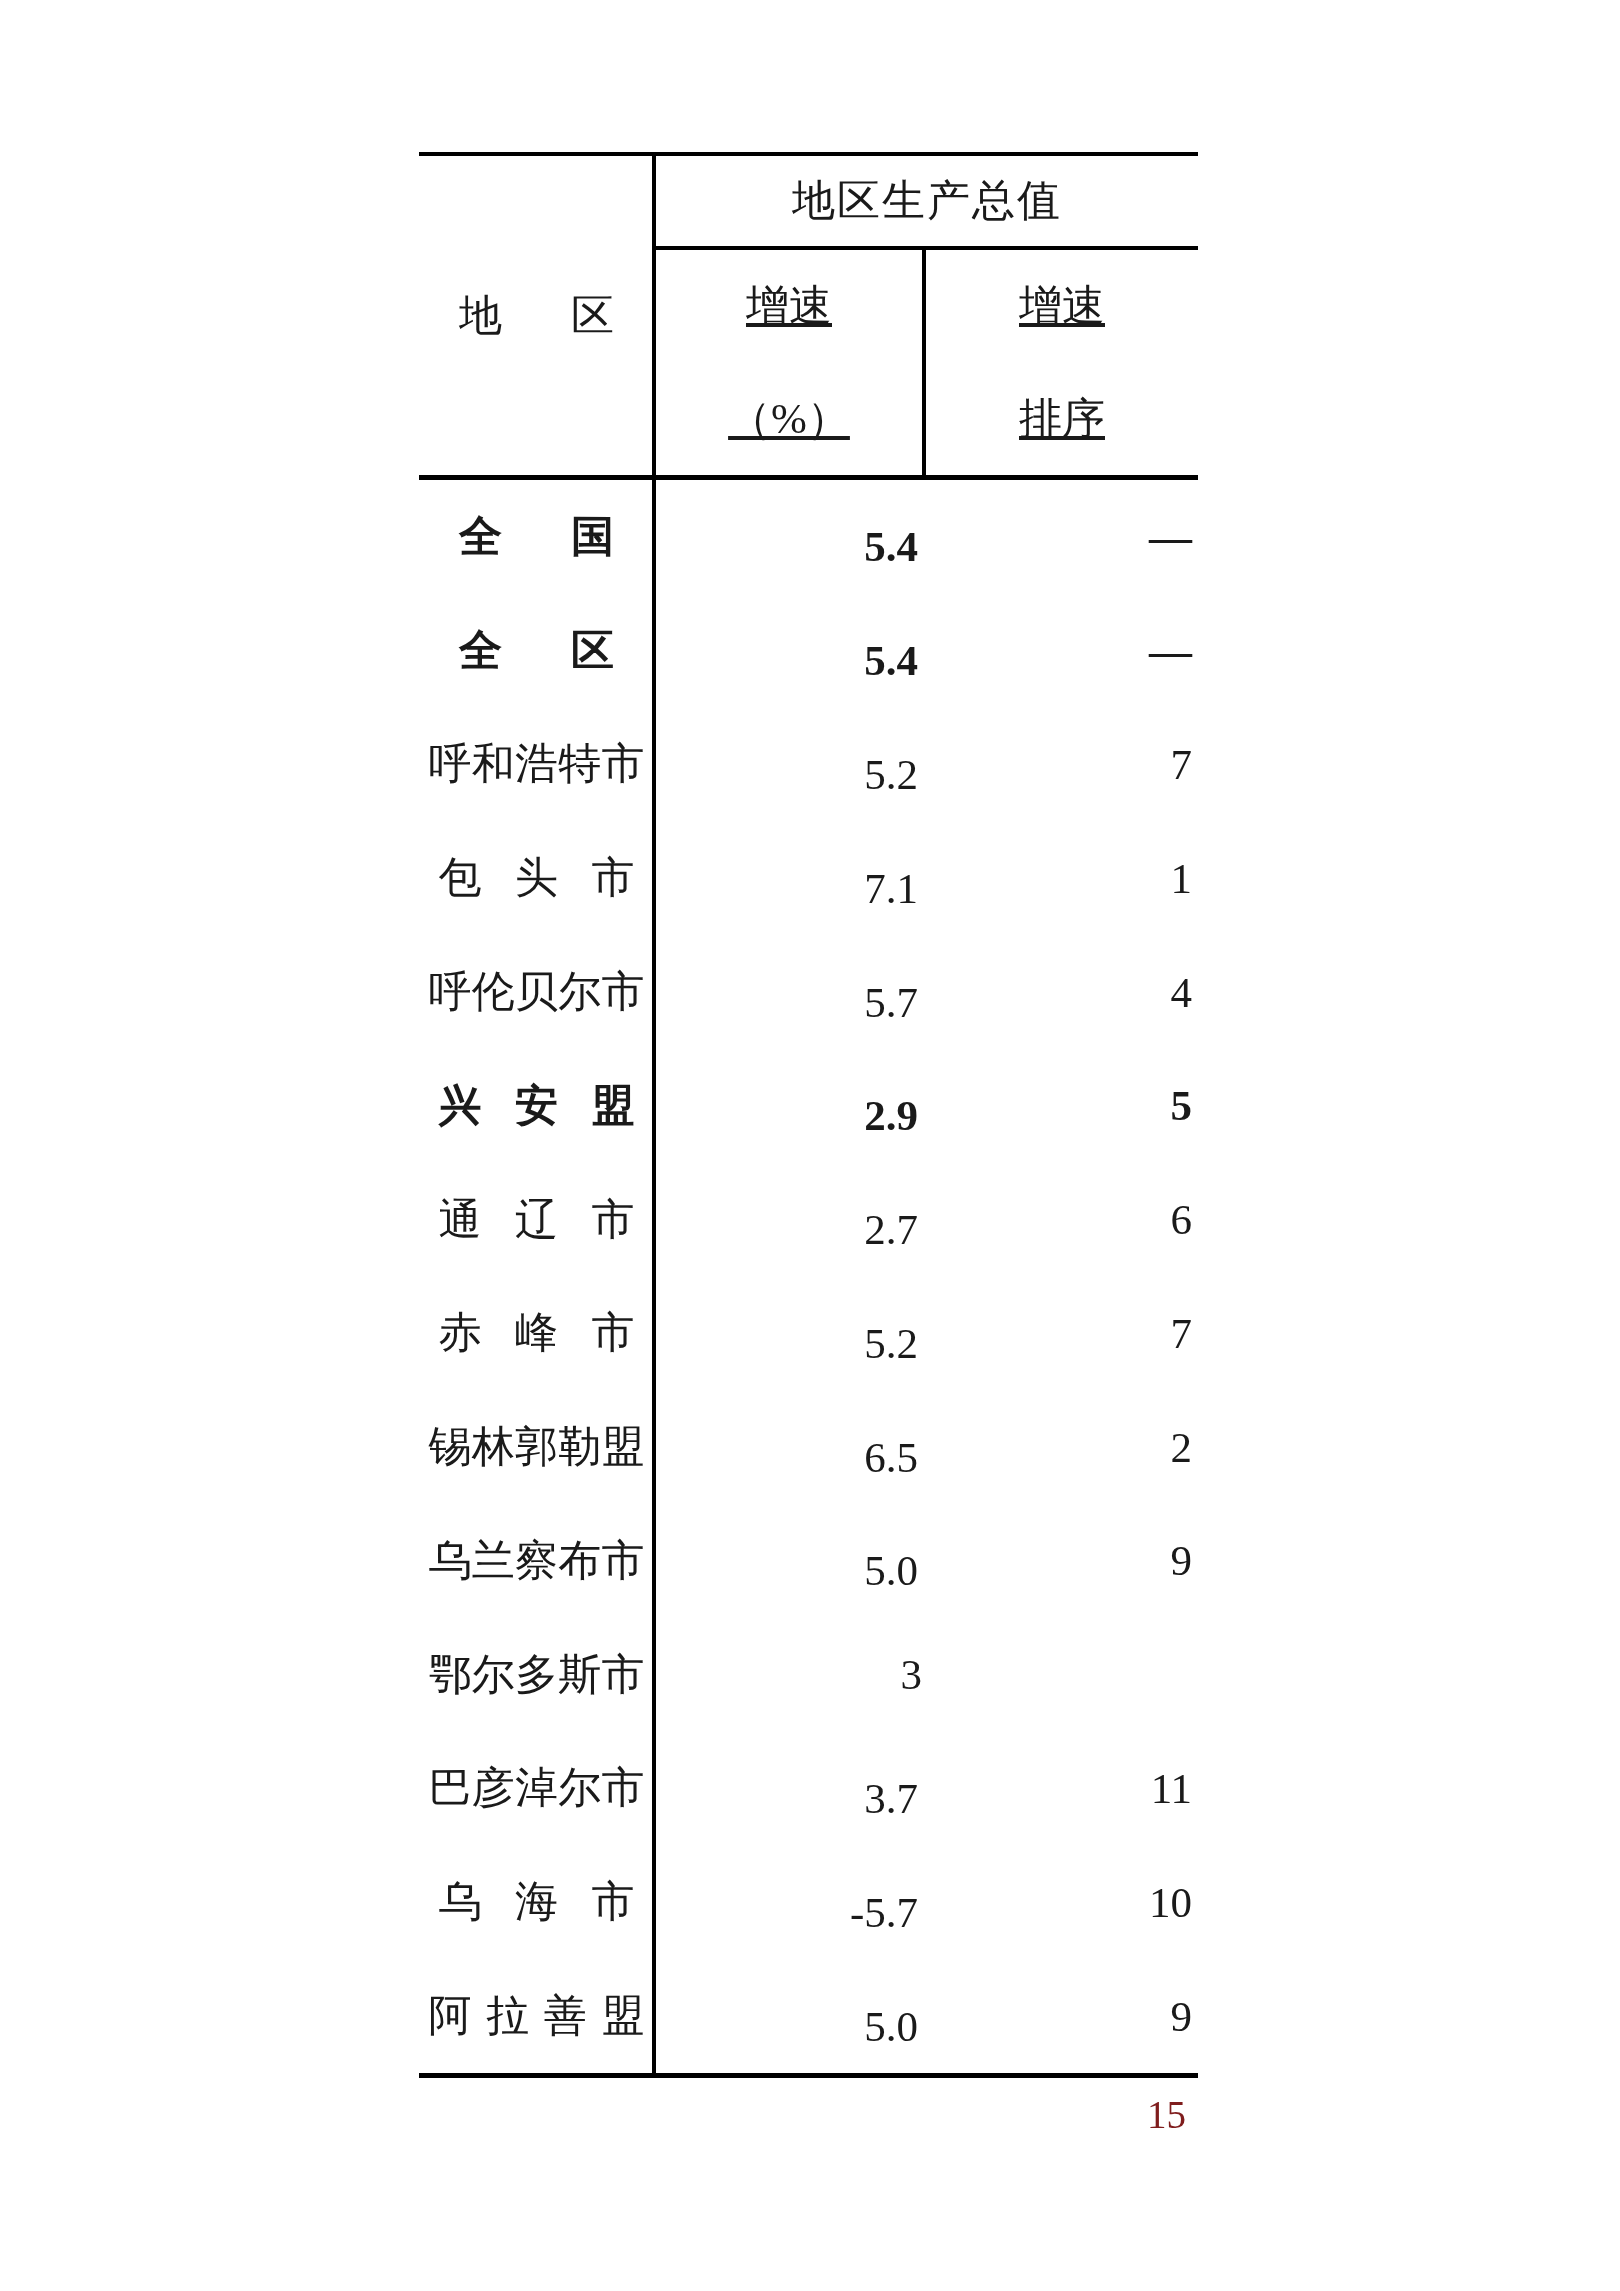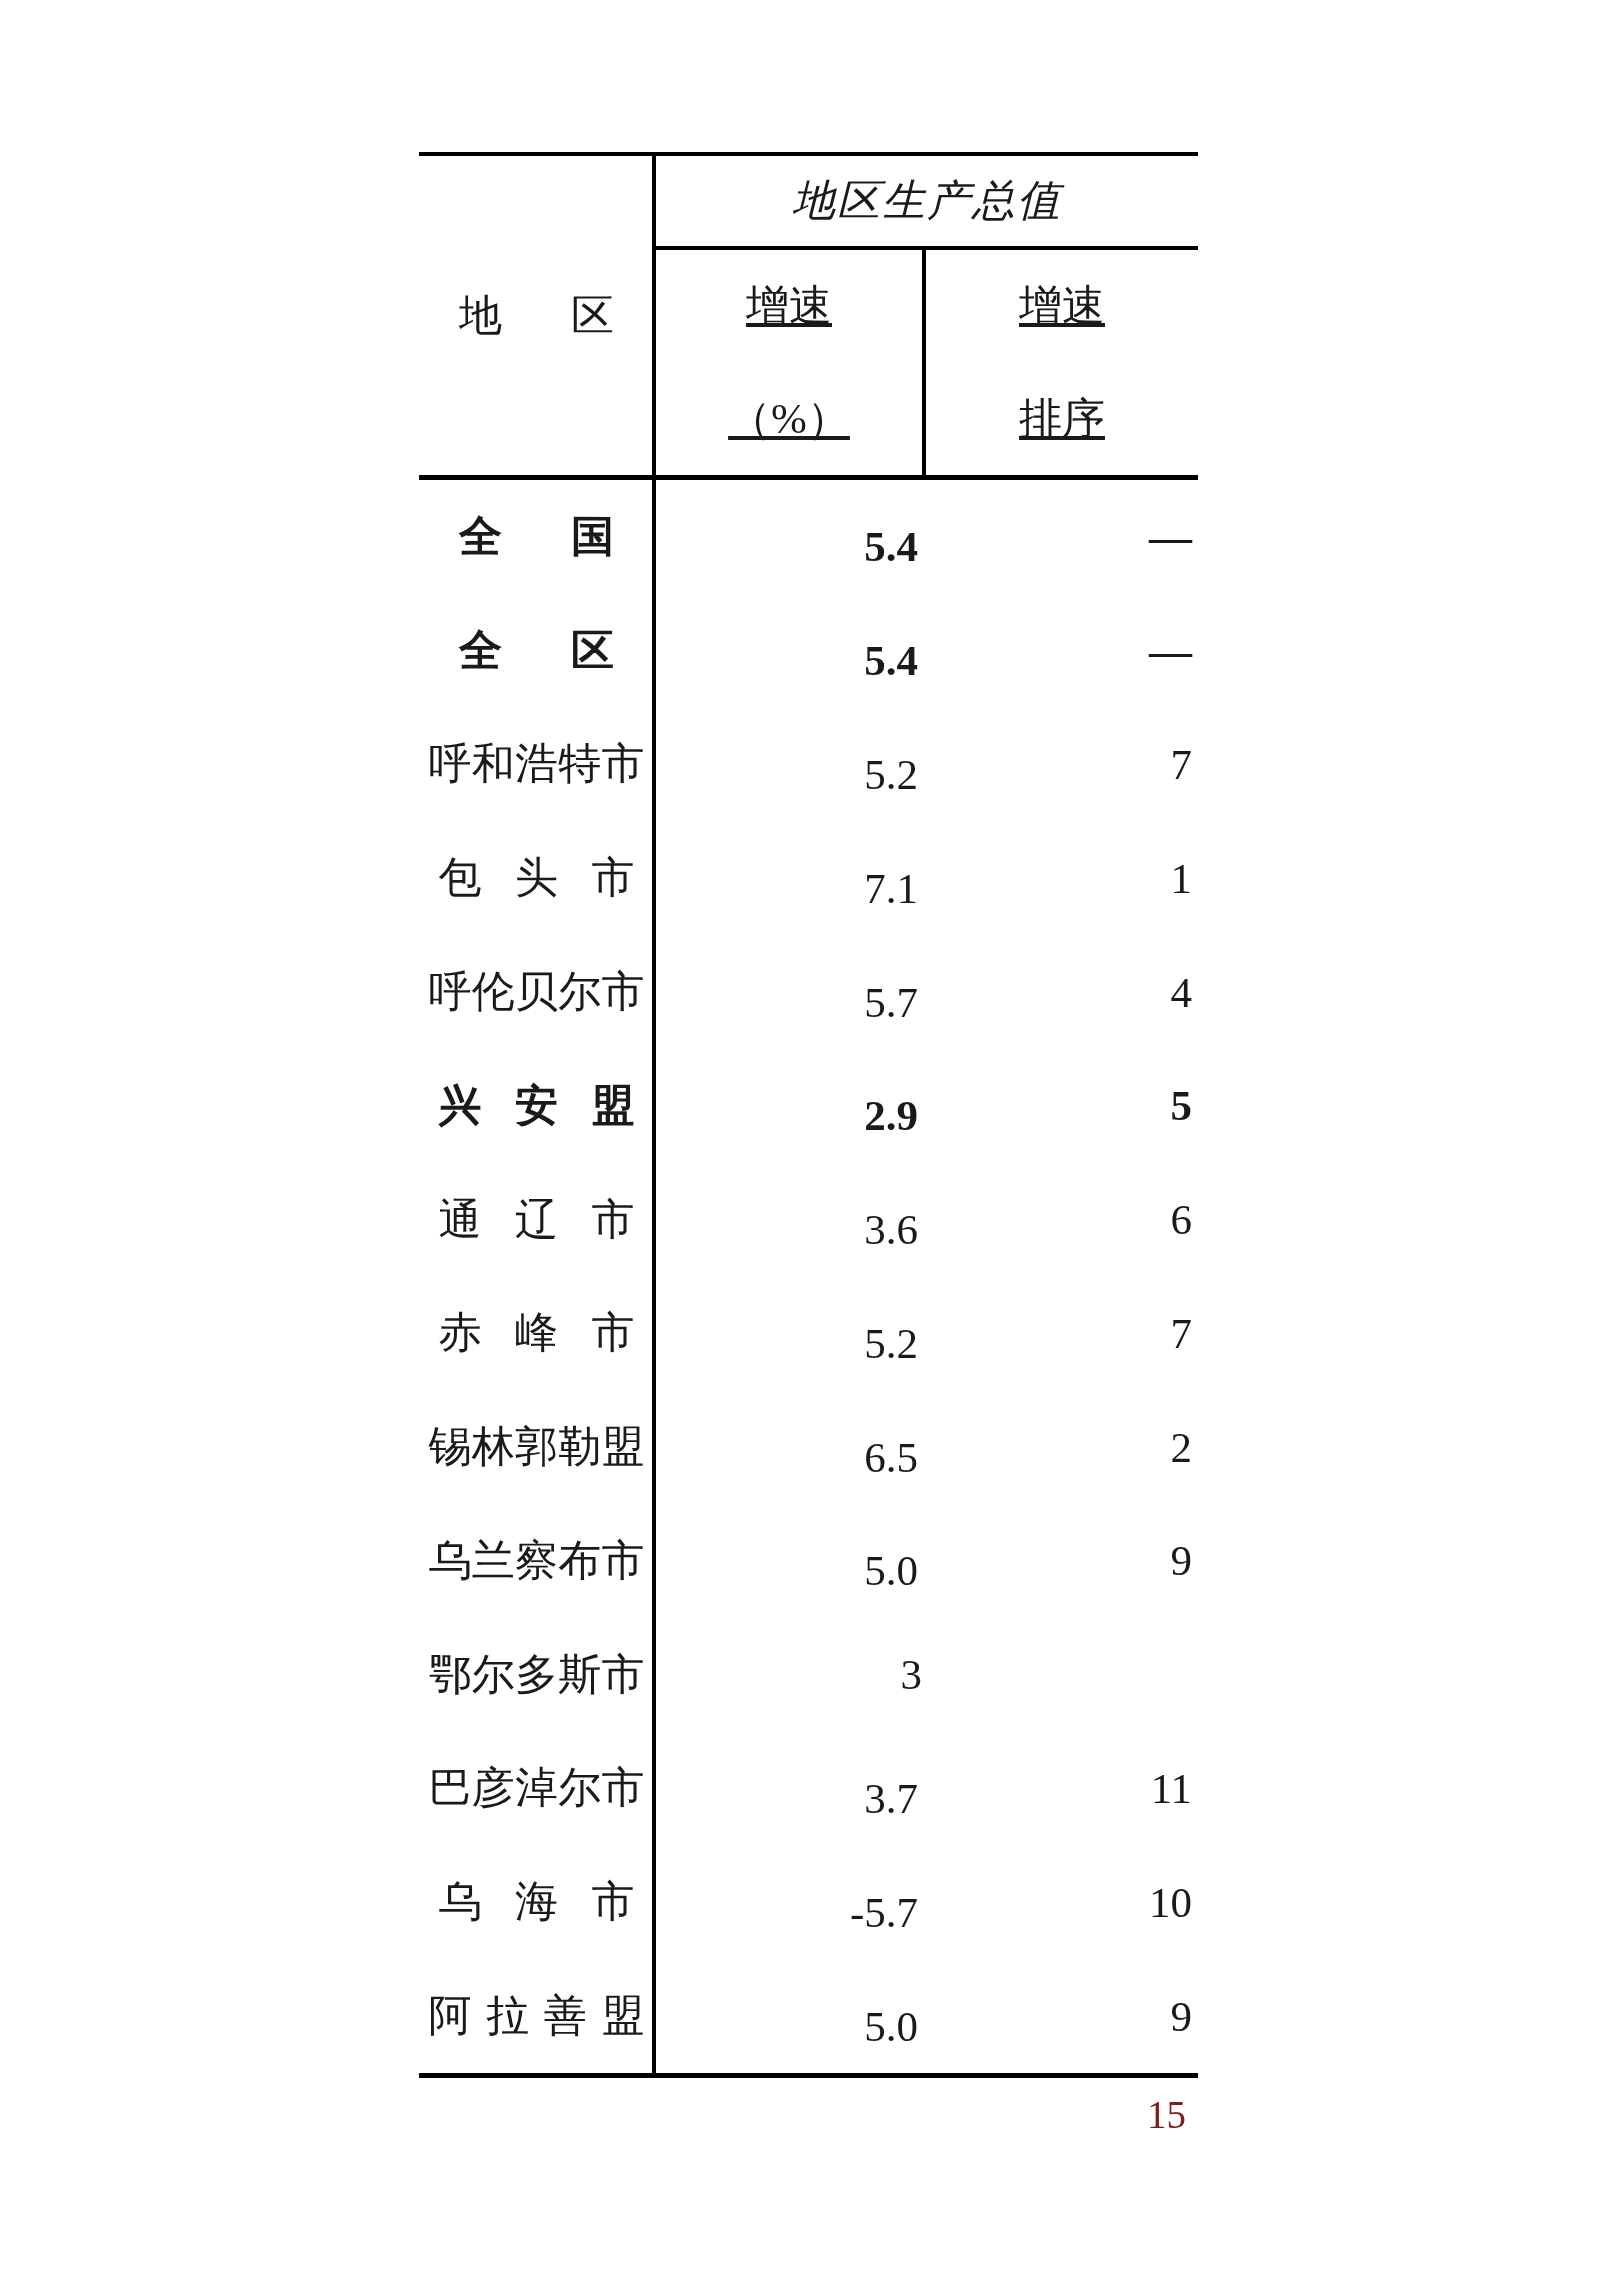--- a/index.html
+++ b/index.html
@@ -20,21 +20,21 @@
   .rule{position:absolute;background:#000;}
   .b-top{left:0;top:0;width:779px;height:3.9px;}
   .b-gdp{left:235px;top:94px;width:544px;height:3.9px;}
   .b-sub{left:0;top:323px;width:779px;height:4.9px;}
   .b-bottom{left:0;top:1921px;width:779px;height:4.9px;}
   .v-main{left:233px;top:0;width:3.9px;height:1926px;}
   .v-head{left:503px;top:94px;width:3.9px;height:234px;}
 
   .cell{position:absolute;display:flex;align-items:center;}
   .region-header{left:0;top:3.9px;width:235px;height:320px;justify-content:center;font-size:43px;}
-  .gdp-header{left:237px;top:3.9px;width:542px;height:90px;justify-content:center;font-size:43px;letter-spacing:2px;font-style:italic;}
+  .gdp-header{left:237px;top:3.9px;width:542px;height:90px;justify-content:center;font-size:43px;letter-spacing:2px;}
   .two-line{flex-direction:column;justify-content:space-around;font-size:43px;align-items:center;text-decoration:underline;}
   .growth-header{left:237px;top:98px;width:266px;height:225px;}
   .rank-header{left:507px;top:98px;width:272px;height:225px;}
 
   .rows{position:absolute;left:0;top:328px;width:779px;height:1593px;display:flex;flex-direction:column;}
   .row{flex:1;display:flex;align-items:center;font-size:43px;}
   .row.bold, .row.bold .cellr{font-weight:700;}
   .cellr{height:100%;display:flex;align-items:center;box-sizing:border-box;}
   .region{width:235px;justify-content:center;}
   .growth{width:270px;justify-content:flex-end;padding-right:5.9px;margin-top:20px;}
@@ -160,21 +160,21 @@
   </div>
 
   <div class="row">
     <div class="cellr region">
       <span class="dist" style="width: 196px;">
               <span>通</span>
               <span>辽</span>
               <span>市</span>
             </span>
     </div>
-    <div class="cellr growth">3.6</div>
+    <div class="cellr growth">2.7</div>
     <div class="cellr rank">6</div>
   </div>
 
   <div class="row">
     <div class="cellr region">
       <span class="dist" style="width: 196px;">
               <span>赤</span>
               <span>峰</span>
               <span>市</span>
             </span>

